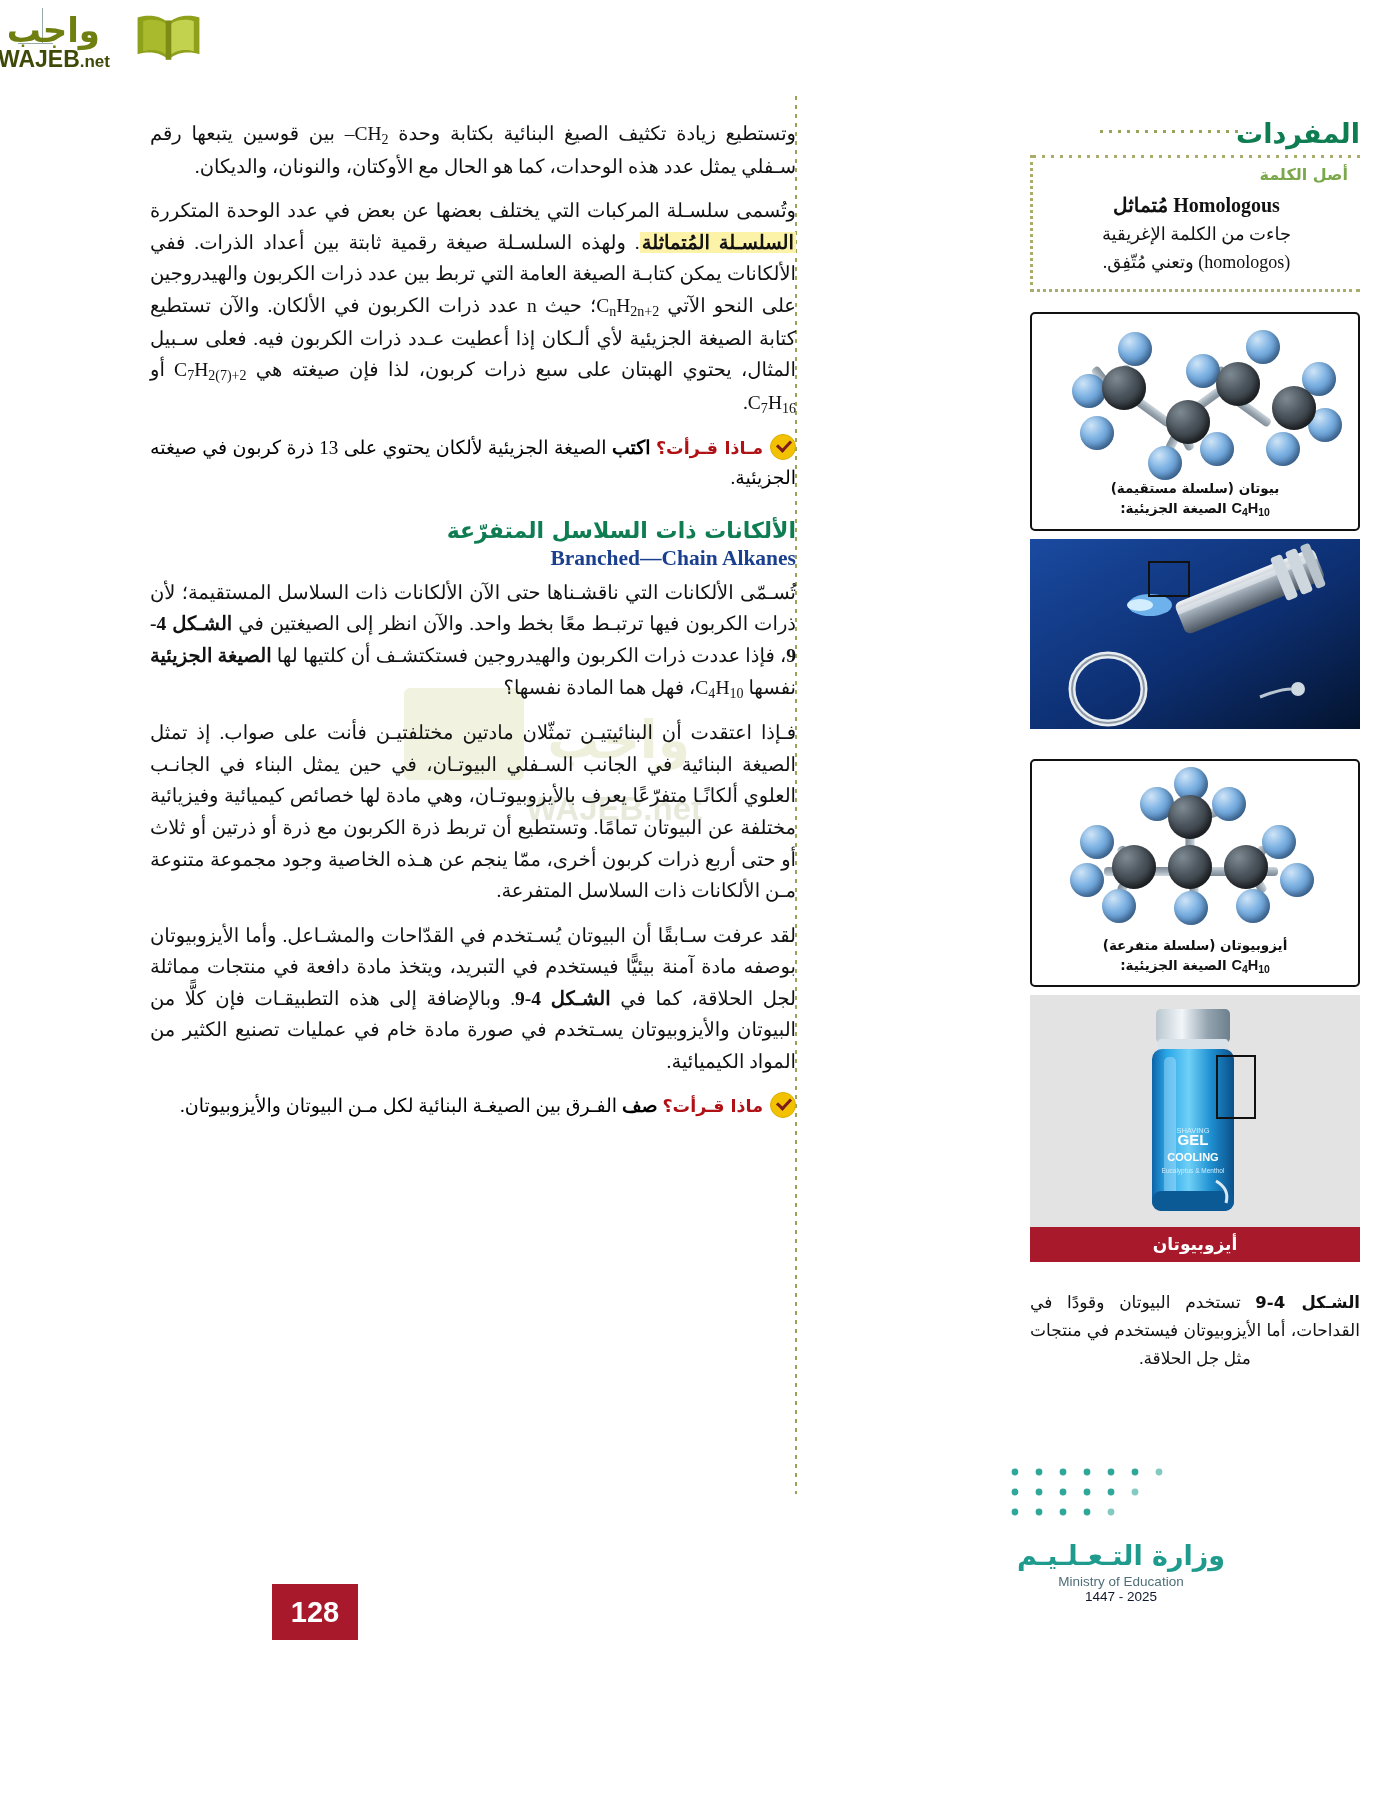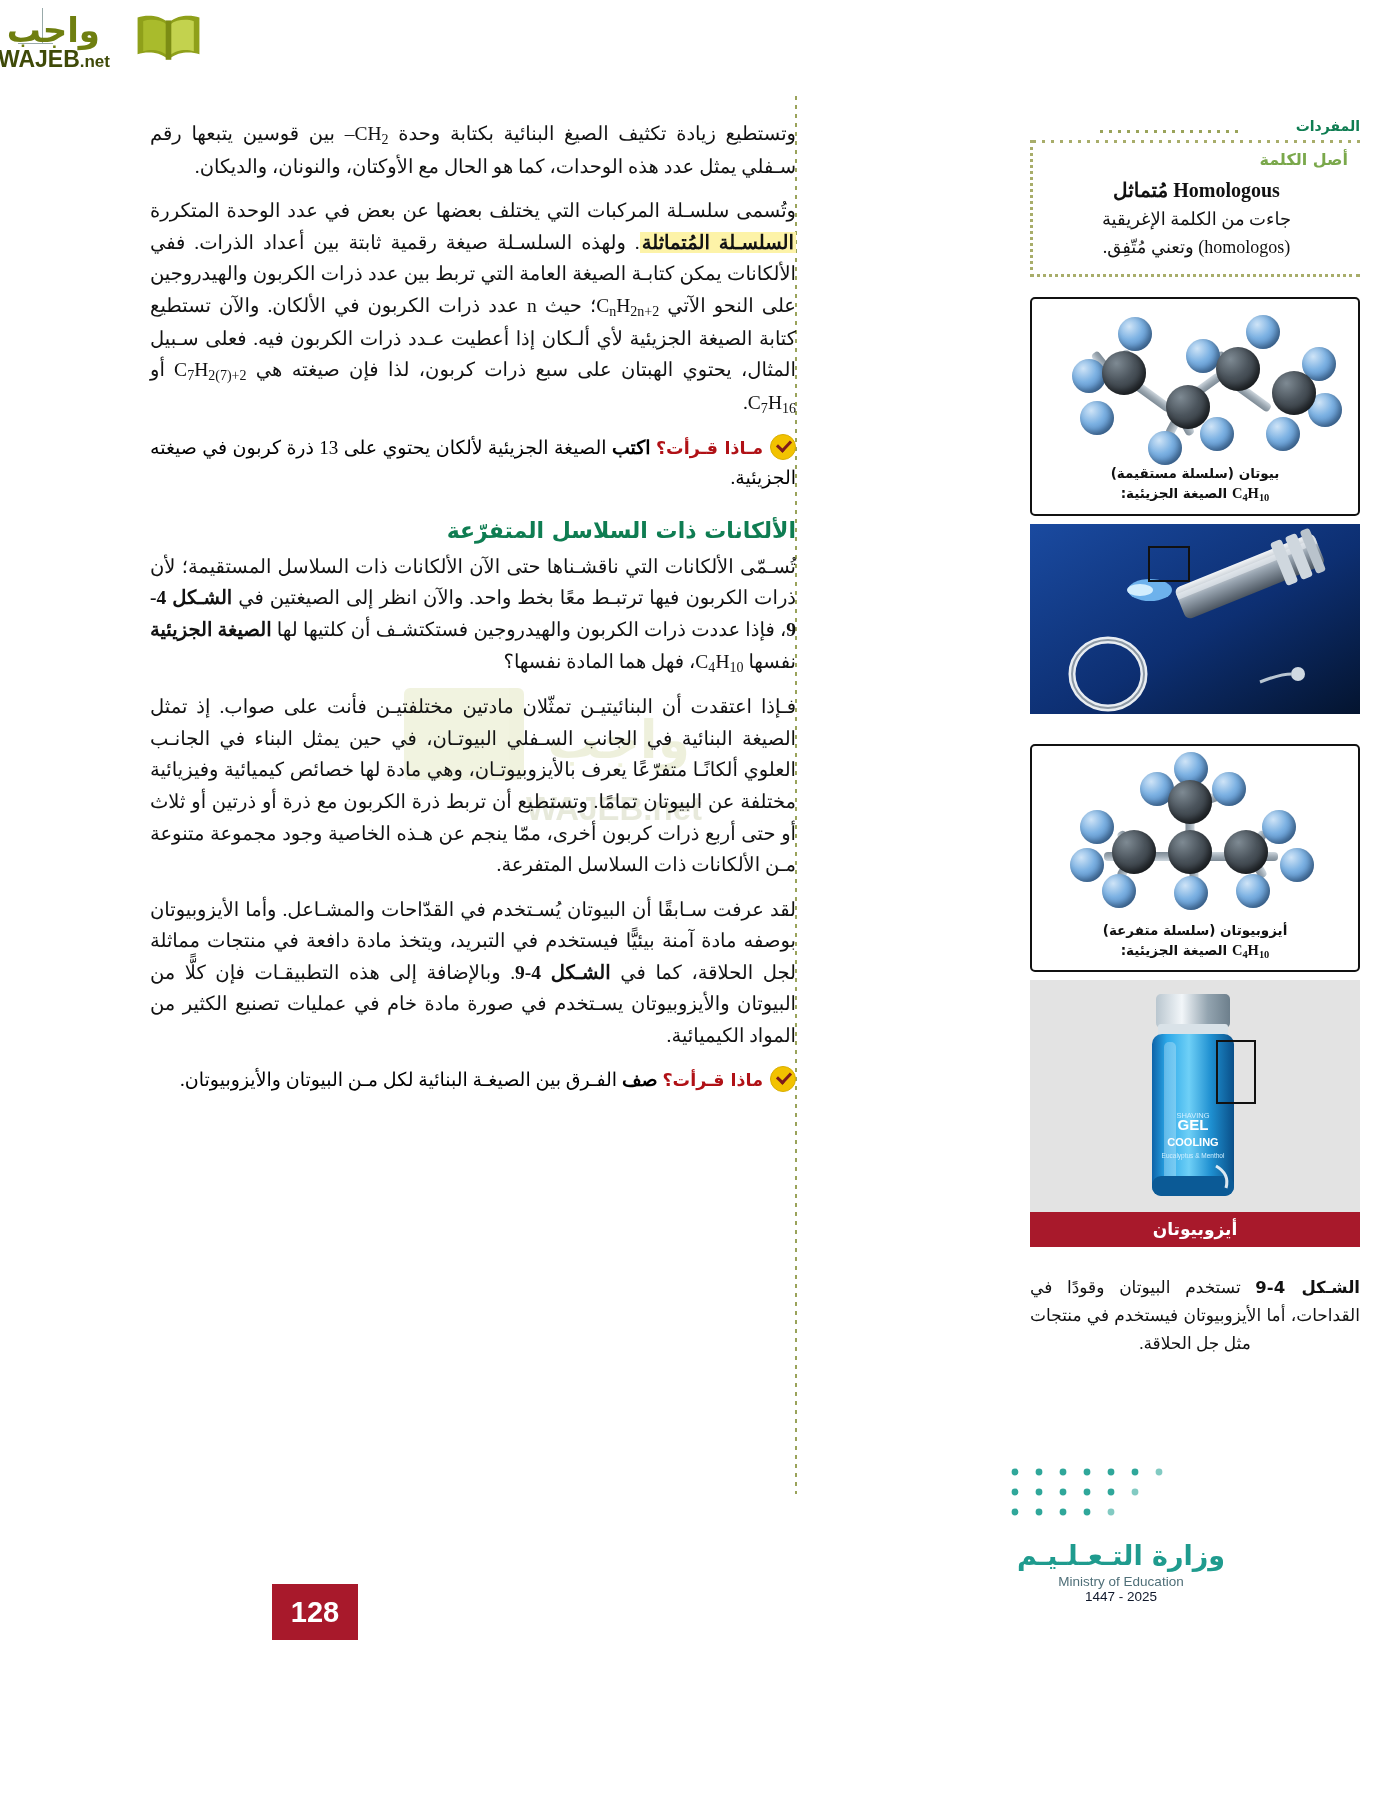--- a/index.html
+++ b/index.html
@@ -51,41 +51,41 @@
   .rc-badge::after{ content:""; position:absolute; left:6px; top:5px; width:11px; height:6px;
               border-left:3px solid #7d1b1b; border-bottom:3px solid #7d1b1b;
               transform:rotate(-47deg); }
   .rc-label { color:#b01116; font-weight:bold; font-family:"DejaVu Sans", sans-serif; font-size:17.5px;
               letter-spacing:1px; }
 
   
   #side-col { position:absolute; right:36px; top:118px; width:740px; }
   #side-inner{ position:absolute; right:0; top:0; width:330px; }
 
-  .vocab-title { font-family:"DejaVu Sans", sans-serif; font-size:14px; font-weight:bold;
+  .vocab-title { font-family:"DejaVu Sans", sans-serif; font-size:27px; font-weight:bold;
                  color:#0f7d52; text-align:right; margin-bottom:2px; }
   .vocab-dots  { position:absolute; right:120px; top:12px; width:140px; height:3px;
                  background:repeating-linear-gradient(to right,#9aa35a 0 3px,transparent 3px 9px); }
 
   .vocab-box { position:relative; border:3px dotted #a8ad6a; border-top:none; border-right:none;
                padding:10px 12px 12px 12px; margin-top:6px; }
   .vocab-box::before { content:""; position:absolute; right:0; top:0; height:3px; left:0;
                background:repeating-linear-gradient(to right,#a8ad6a 0 3px,transparent 3px 9px); }
   .vb-sub   { font-family:"DejaVu Sans", sans-serif; font-size:16px; font-weight:bold;
                color:#7aa84b; text-align:right; margin-bottom:9px; }
   .vb-term  { font-size:20px; font-weight:bold; text-align:center; margin-bottom:4px; color:#111; }
   .vb-term .en { font-family:"Liberation Serif", serif; }
   .vb-def   { font-size:18px; text-align:center; line-height:1.55; color:#111; }
 
   
   .mol-card { position:relative; margin-top:20px; border:2.5px solid #111; border-radius:5px;
               background:#fff; padding:10px 8px 8px 8px; }
   .mol-caption { text-align:center; font-family:"DejaVu Sans", sans-serif; font-size:13.5px;
                  font-weight:bold; color:#111; line-height:1.5; margin-top:4px; }
-  .mol-caption .f { font-family:Liberation Serif, serif; font-size:14.5px; }
+  .mol-caption .f { font-family:Liberation Sans, sans-serif; font-size:14.5px; }
 
   .mol-stage { position:relative; height:150px; }
   .atomC, .atomH { position:absolute; border-radius:50%; }
   .atomC { width:44px; height:44px;
            background:radial-gradient(circle at 33% 28%, #7e8a93 0%, #4b545c 42%, #24292e 100%);
            box-shadow:inset -3px -4px 7px rgba(0,0,0,.55); z-index:3; }
   .atomH { width:34px; height:34px;
            background:radial-gradient(circle at 33% 28%, #cfe4f7 0%, #7db2e3 40%, #3a73b5 100%);
            box-shadow:inset -3px -3px 6px rgba(0,0,0,.35); z-index:2; }
   .bond  { position:absolute; height:9px; background:linear-gradient(to bottom,#cdd6dd,#9aa6b0 55%,#7d8a95);
@@ -158,20 +158,21 @@
   <p>وتستطيع زيادة تكثيف الصيغ البنائية بكتابة وحدة CH<span class="sub">2</span>– بين قوسين يتبعها رقم سـفلي يمثل عدد هذه الوحدات، كما هو الحال مع الأوكتان، والنونان، والديكان.</p>
   <p>وتُسمى سلسـلة المركبات التي يختلف بعضها عن بعض في عدد الوحدة المتكررة <span class="hl">السلسـلة المُتماثلة</span>. ولهذه السلسـلة صيغة رقمية ثابتة بين أعداد الذرات. ففي الألكانات يمكن كتابـة الصيغة العامة التي تربط بين عدد ذرات الكربون والهيدروجين على النحو الآتي C<span class="sub">n</span>H<span class="sub">2n+2</span>؛ حيث n عدد ذرات الكربون في الألكان. والآن تستطيع كتابة الصيغة الجزيئية لأي ألـكان إذا أعطيت عـدد ذرات الكربون فيه. فعلى سـبيل المثال، يحتوي الهبتان على سبع ذرات كربون، لذا فإن صيغته هي C<span class="sub">7</span>H<span class="sub">2(7)+2</span> أو C<span class="sub">7</span>H<span class="sub">16</span>.</p>
 
   <div class="readcheck">
     <span class="rc-badge"></span><span class="rc-label">مـاذا قـرأت؟</span>
     <span><span class="bold">اكتب</span> الصيغة الجزيئية لألكان يحتوي على 13 ذرة كربون في صيغته الجزيئية.</span>
   </div>
 
   <div class="sec-head">
     <span class="ar">الألكانات ذات السلاسل المتفرّعة</span>
+    <span class="en">Branched—Chain Alkanes</span>
   </div>
 
   <p>تُسـمّى الألكانات التي ناقشـناها حتى الآن الألكانات ذات السلاسل المستقيمة؛ لأن ذرات الكربون فيها ترتبـط معًا بخط واحد. والآن انظر إلى الصيغتين في <span class="bold">الشـكل 4-9</span>، فإذا عددت ذرات الكربون والهيدروجين فستكتشـف أن كلتيها لها <span class="bold">الصيغة الجزيئية</span> نفسها C<span class="sub">4</span>H<span class="sub">10</span>، فهل هما المادة نفسها؟</p>
   <p>فـإذا اعتقدت أن البنائيتيـن تمثّلان مادتين مختلفتيـن فأنت على صواب. إذ تمثل الصيغة البنائية في الجانب السـفلي البيوتـان، في حين يمثل البناء في الجانـب العلوي ألكانًـا متفرّعًا يعرف بالأيزوبيوتـان، وهي مادة لها خصائص كيميائية وفيزيائية مختلفة عن البيوتان تمامًا. وتستطيع أن تربط ذرة الكربون مع ذرة أو ذرتين أو ثلاث أو حتى أربع ذرات كربون أخرى، ممّا ينجم عن هـذه الخاصية وجود مجموعة متنوعة مـن الألكانات ذات السلاسل المتفرعة.</p>
   <p>لقد عرفت سـابقًا أن البيوتان يُسـتخدم في القدّاحات والمشـاعل. وأما الأيزوبيوتان بوصفه مادة آمنة بيئيًّا فيستخدم في التبريد، ويتخذ مادة دافعة في منتجات مماثلة لجل الحلاقة، كما في <span class="bold">الشـكل 4-9</span>. وبالإضافة إلى هذه التطبيقـات فإن كلًّا من البيوتان والأيزوبيوتان يسـتخدم في صورة مادة خام في عمليات تصنيع الكثير من المواد الكيميائية.</p>
 
   <div class="readcheck">
     <span class="rc-badge"></span><span class="rc-label">ماذا قـرأت؟</span>
     <span><span class="bold">صف</span> الفـرق بين الصيغـة البنائية لكل مـن البيوتان والأيزوبيوتان.</span>
   </div>

